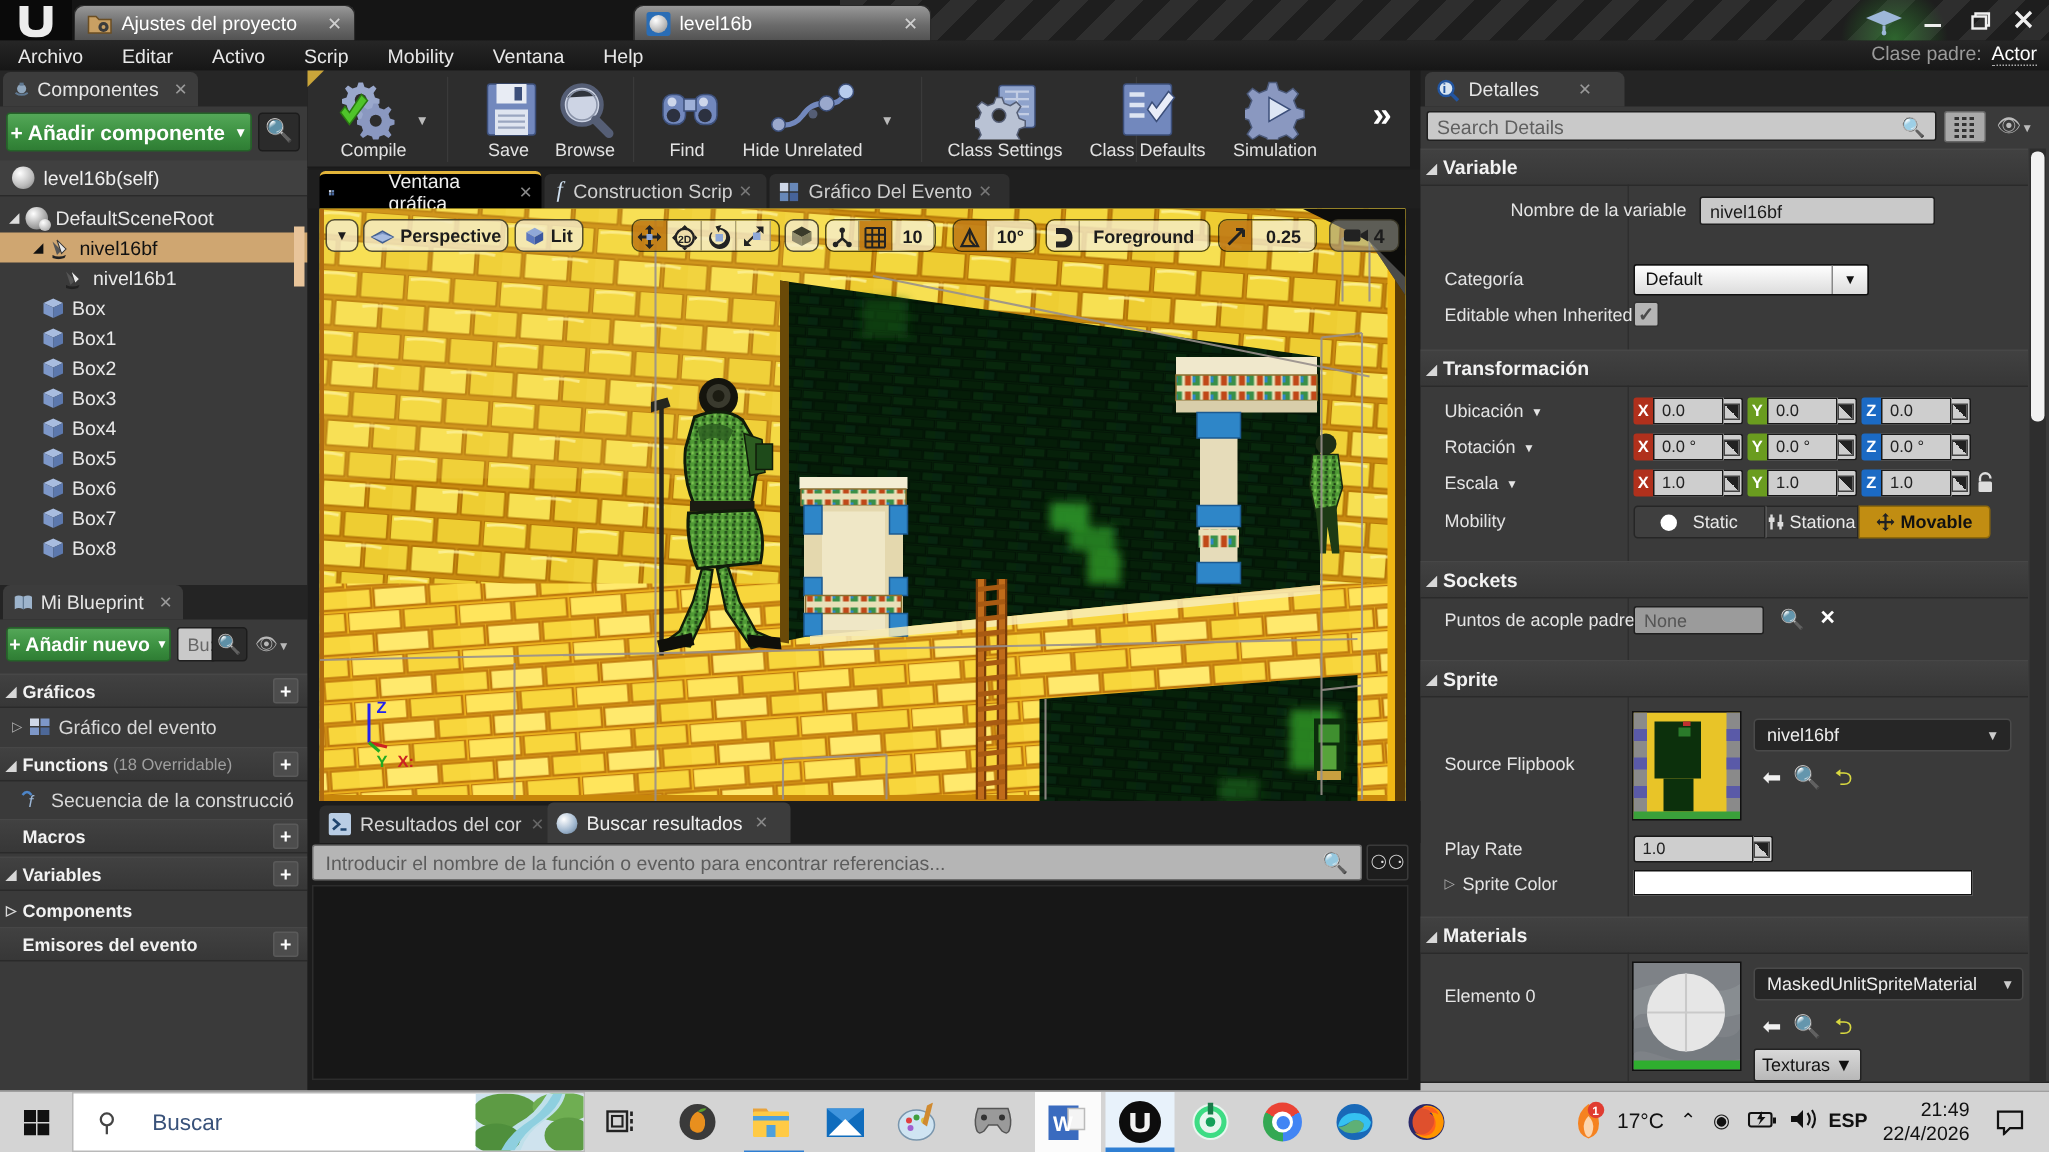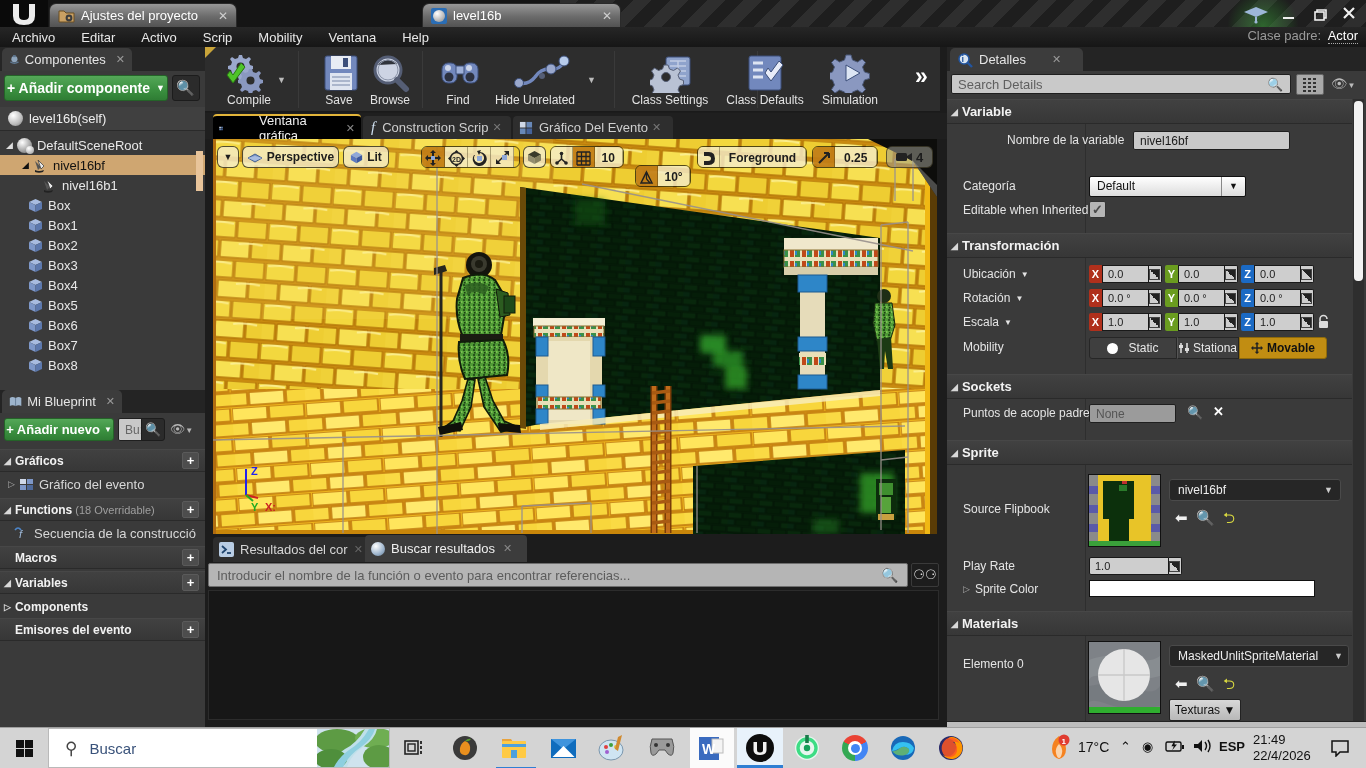--- a/index.html
+++ b/index.html
@@ -547,21 +547,21 @@
           </div>
         <div class="vpcell vpo">
             <svg width="15" height="15" viewBox="0 0 15 15">
               <g stroke="#222" stroke-width="1.3">
                 <path d="M1 1 h13 M1 5.5 h13 M1 10 h13 M1 14 h13 M1 1 v13 M5.5 1 v13 M10 1 v13 M14 1 v13"></path>
               </g>
             </svg>
           </div>
         <div class="vpcell" style="width:30px;font-weight:bold;">10</div>
       </div>
-      <div class="abs" style="left:422px;top:7px;width:56px;height:22px;border:1px solid rgba(30,25,5,.75);border-radius:6px;overflow:hidden;display:flex;margin-top:19px;">
+      <div class="abs" style="left:422px;top:7px;width:56px;height:22px;border:1px solid rgba(30,25,5,.75);border-radius:6px;overflow:hidden;display:flex;">
         <div class="vpcell vpo">
             <svg width="15" height="15" viewBox="0 0 15 15">
               <path d="M7.5 2 L13 13 H2 Z" fill="none" stroke="#222" stroke-width="1.5"></path>
               <path d="M7.5 2 V9 M7.5 9 L11 13" stroke="#222" stroke-width="1.3"></path>
             </svg>
           </div>
         <div class="vpcell" style="width:33px;font-weight:bold;">10°</div>
       </div>
       <div class="abs" style="left:484px;top:7px;width:110px;height:22px;border:1px solid rgba(30,25,5,.75);border-radius:6px;overflow:hidden;display:flex;">
         <div class="vpcell" style="width:22px;">
@@ -784,21 +784,21 @@
     <svg class="abs" style="left:16px;top:12px;" width="17" height="17" viewBox="0 0 17 17">
         <g fill="#111">
           <rect x="0" y="0" width="8" height="8"></rect>
           <rect x="9" y="0" width="8" height="8"></rect>
           <rect x="0" y="9" width="8" height="8"></rect>
           <rect x="9" y="9" width="8" height="8"></rect>
         </g>
       </svg>
     <div class="abs" style="left:48px;top:0px;width:342px;height:40px;background:#fff;border:1px solid #b9b9b9;display:flex;align-items:center;">
       <span style="font-size:17px;color:#444;margin:0 12px 0 16px;">⚲</span>
-        <span style="color:#39527a;font-size:15px;">Buscar</span>
+        <span style="color:#39527a;font-size:15px;margin-left:12px;">Buscar</span>
       <svg style="margin-left:auto;" width="72" height="38" viewBox="0 0 72 38">
           <rect width="72" height="38" fill="#cfe3ee"></rect>
           <ellipse cx="20" cy="12" rx="22" ry="12" fill="#5d9b44"></ellipse>
           <ellipse cx="58" cy="9" rx="20" ry="10" fill="#6fae52"></ellipse>
           <path d="M48 0 Q40 14 28 20 Q16 28 10 38 L30 38 Q34 26 46 18 Q58 10 60 0Z" fill="#bfe0ea"></path>
           <ellipse cx="14" cy="30" rx="16" ry="10" fill="#4f8f3c"></ellipse>
           <ellipse cx="62" cy="28" rx="16" ry="12" fill="#5d9b44"></ellipse>
           <path d="M52 0 Q44 14 32 21 Q22 28 17 38 L26 38 Q32 26 44 18 Q55 10 58 0Z" fill="#8ecfdf"></path>
         </svg>
     </div>
@@ -883,18 +883,18 @@
     <div class="abs" style="left:1165px;top:11px;"><svg width="20" height="14" viewBox="0 0 20 14">
           <rect x="1" y="3" width="15" height="9" rx="1.5" fill="none" stroke="#111" stroke-width="1.4"></rect>
           <rect x="17" y="6" width="2" height="4" fill="#111"></rect>
           <path d="M9 1 L5 8 h3 L6 13 L12 6 H9Z" fill="#111" transform="scale(.8) translate(3 1)"></path>
         </svg></div>
     <div class="abs" style="left:1192px;top:10px;"><svg width="20" height="16" viewBox="0 0 20 16">
           <path d="M2 6 h4 l4 -4 v12 l-4 -4 H2Z" fill="#111"></path>
           <path d="M13 4 q3 4 0 8 M16 2 q4 6 0 12" stroke="#111" stroke-width="1.4" fill="none"></path>
         </svg></div>
     <div class="abs" style="left:1219px;top:11px;color:#111;font-size:13px;font-weight:bold;">ESP</div>
-    <div class="abs" style="left:1253px;top:4px;color:#111;font-size:13px;text-align:left;width:60px;line-height:16px;">21:49<br>22/4/2026</div>
+    <div class="abs" style="left:1253px;top:4px;color:#111;font-size:13px;text-align:right;width:60px;line-height:16px;">21:49<br>22/4/2026</div>
     <div class="abs" style="left:1330px;top:11px;"><svg width="20" height="18" viewBox="0 0 20 18">
           <path d="M2 2 h16 v11 h-8 l-4 4 v-4 H2Z" fill="none" stroke="#111" stroke-width="1.5"></path>
         </svg></div>
   </div>
 </div>
 
 </body></html>

